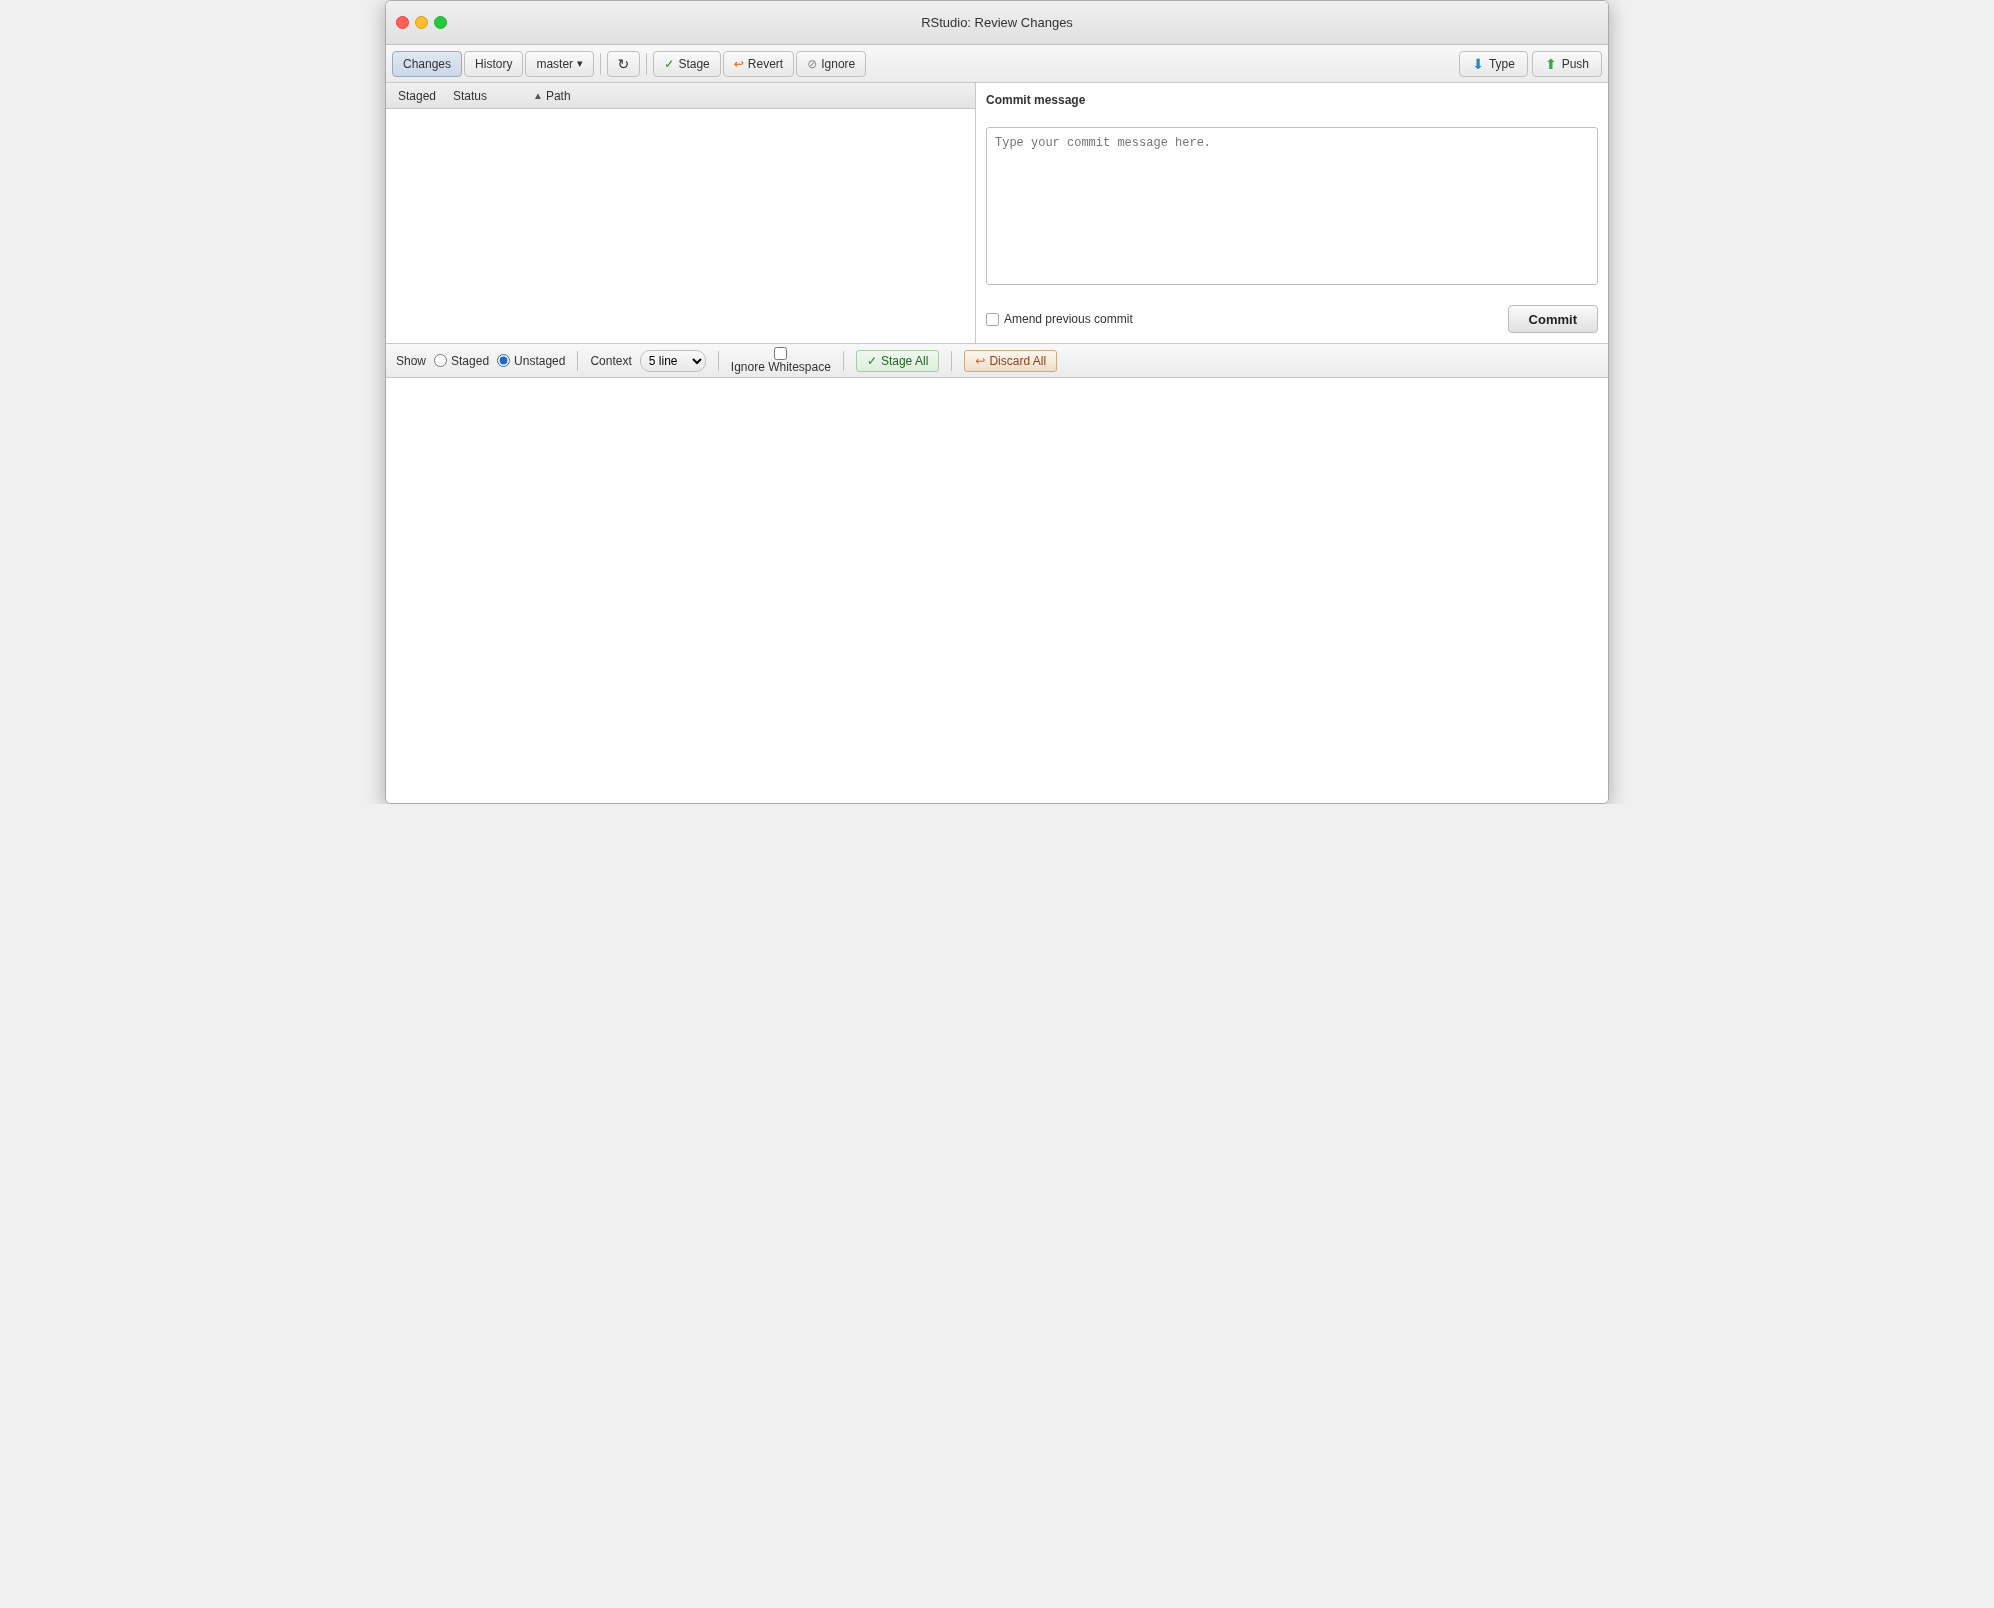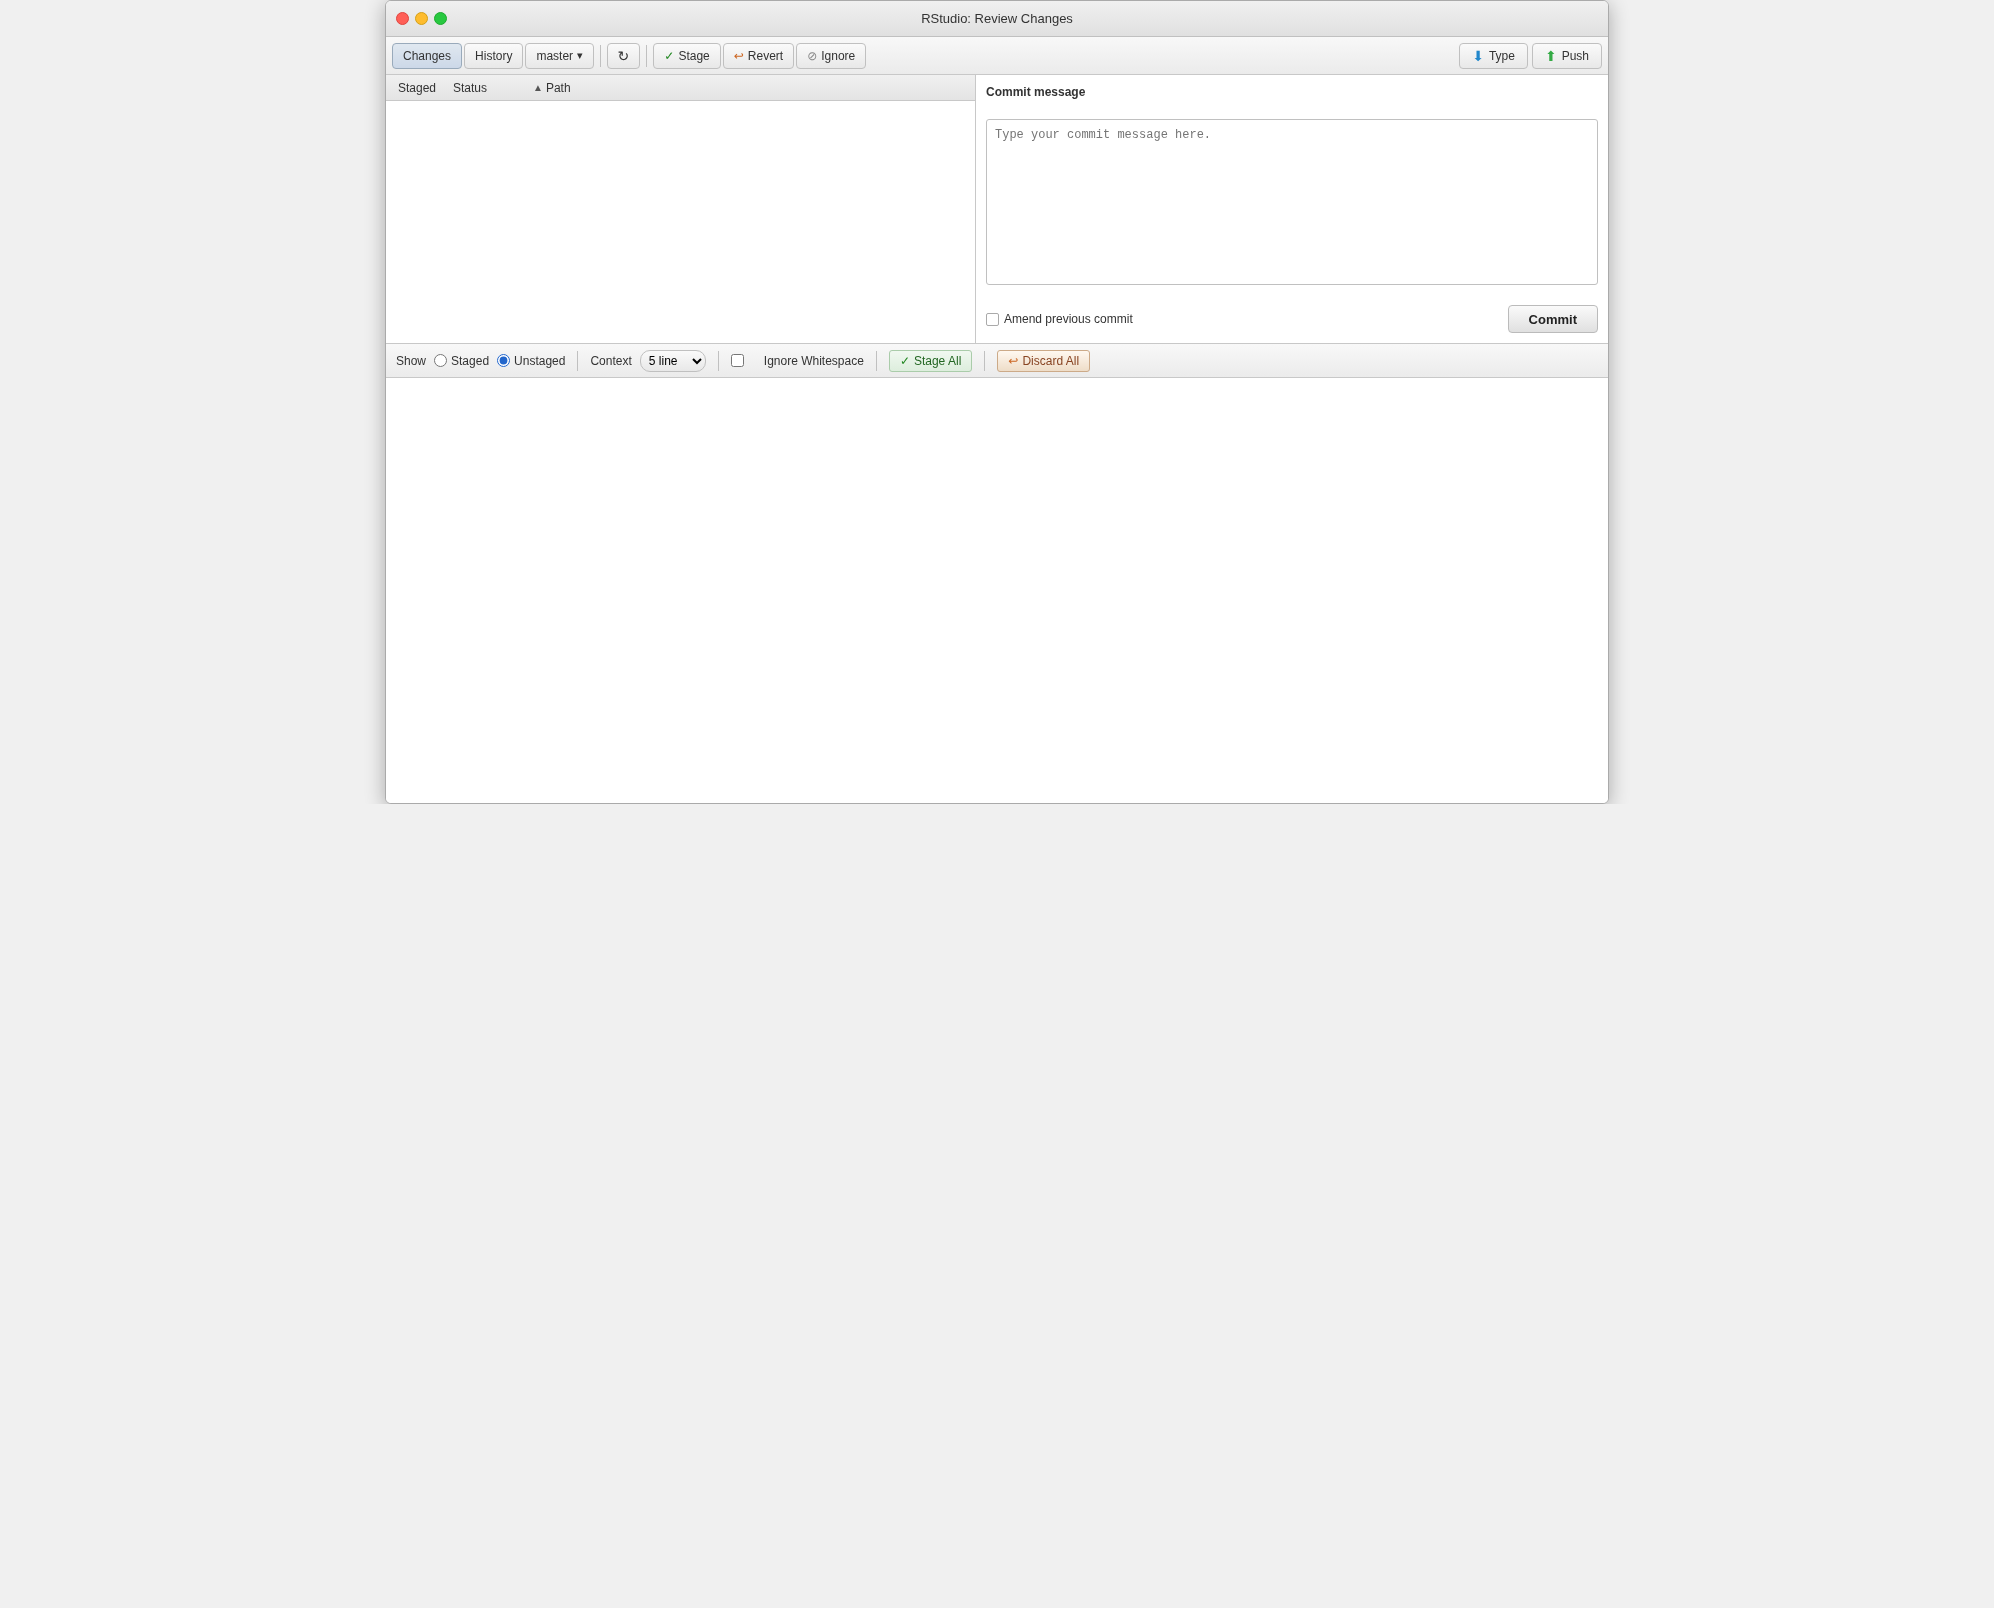--- a/index.html
+++ b/index.html
@@ -18,21 +18,21 @@
       border-radius: 6px;
       overflow: hidden;
       display: flex;
       flex-direction: column;
       box-shadow: 0 4px 20px rgba(0,0,0,0.3);
       margin: 0 auto;
     }
 
     
     .titlebar {
-      height: 36px;
+      height: 44px;
       background: linear-gradient(to bottom, #f0f0f0, #e0e0e0);
       border-bottom: 1px solid #c0c0c0;
       display: flex;
       align-items: center;
       justify-content: center;
       position: relative;
       flex-shrink: 0;
     }
     .titlebar-buttons {
       position: absolute;
@@ -265,24 +265,25 @@
       border: 1px solid #c0c0c0;
       border-radius: 10px;
       background: linear-gradient(to bottom, #fafafa, #e8e8e8);
       font-size: 12px;
       padding: 0 4px;
       cursor: pointer;
     }
     .ignore-ws-label {
       display: flex;
       align-items: center;
-      gap: 20px;
-      font-size: 12px;
-      color: #333;
-      cursor: pointer;
+      gap: 0;
+      font-size: 12px;
+      color: #333;
+      cursor: pointer;
+      flex-direction: column;
     }
     .ignore-checkbox {
       width: 13px;
       height: 13px;
       cursor: pointer;
     }
     .stage-all-btn {
       height: 22px;
       padding: 0 10px;
       border: 1px solid #aaccaa;

